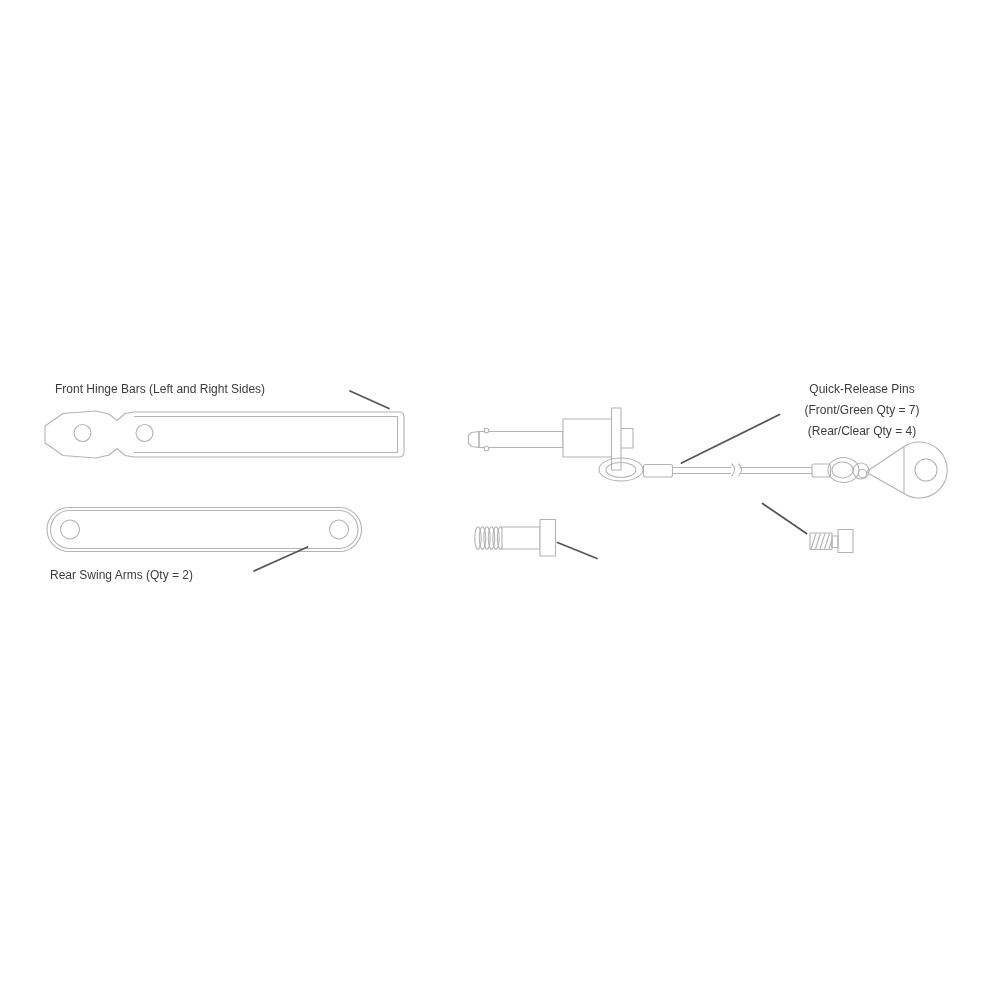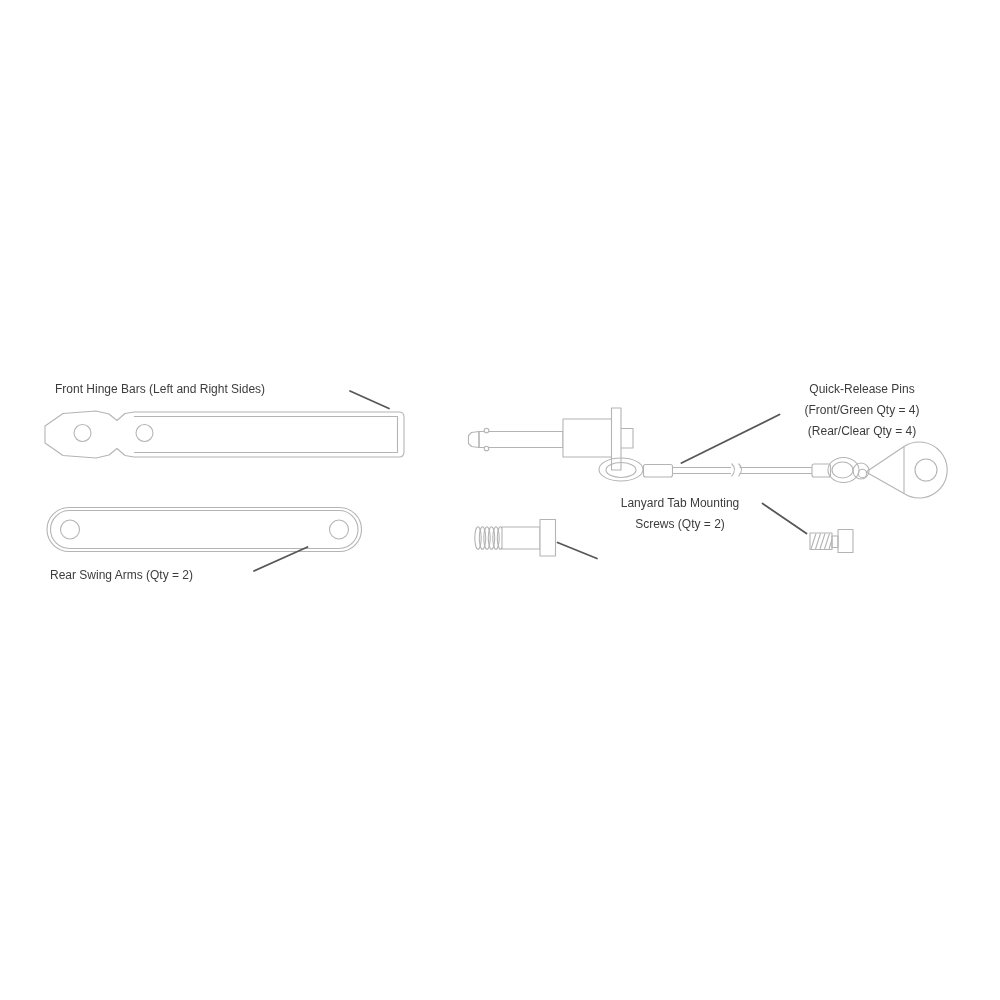--- a/index.html
+++ b/index.html
@@ -100,23 +100,19 @@
       <line x1="597" y1="558.5" x2="557.5" y2="542.5"></line>
     </g>
   </svg>
 
   <div class="label" style="left:55px; top:379px;">Front Hinge Bars (Left and Right Sides)</div>
 
   <div class="label" style="left:50px; top:565px;">Rear Swing Arms (Qty = 2)</div>
 
   <div class="label center" style="left:778px; top:379px; width:168px;text-align:center;">
     <span>Quick-Release Pins</span>
-    <span>(Front/Green Qty = 4)</span>
+    <span>(Front/Green Qty = 7)</span>
     <span>(Rear/Clear Qty = 4)</span>
   </div>
 
-  <div class="label center" style="left:594px; top:493px; width:172px;">
-    <span>Lanyard Tab Mounting</span>
-    <span>Screws (Qty = 2)</span>
-  </div>
 
 
 </div>
 
 </body></html>

